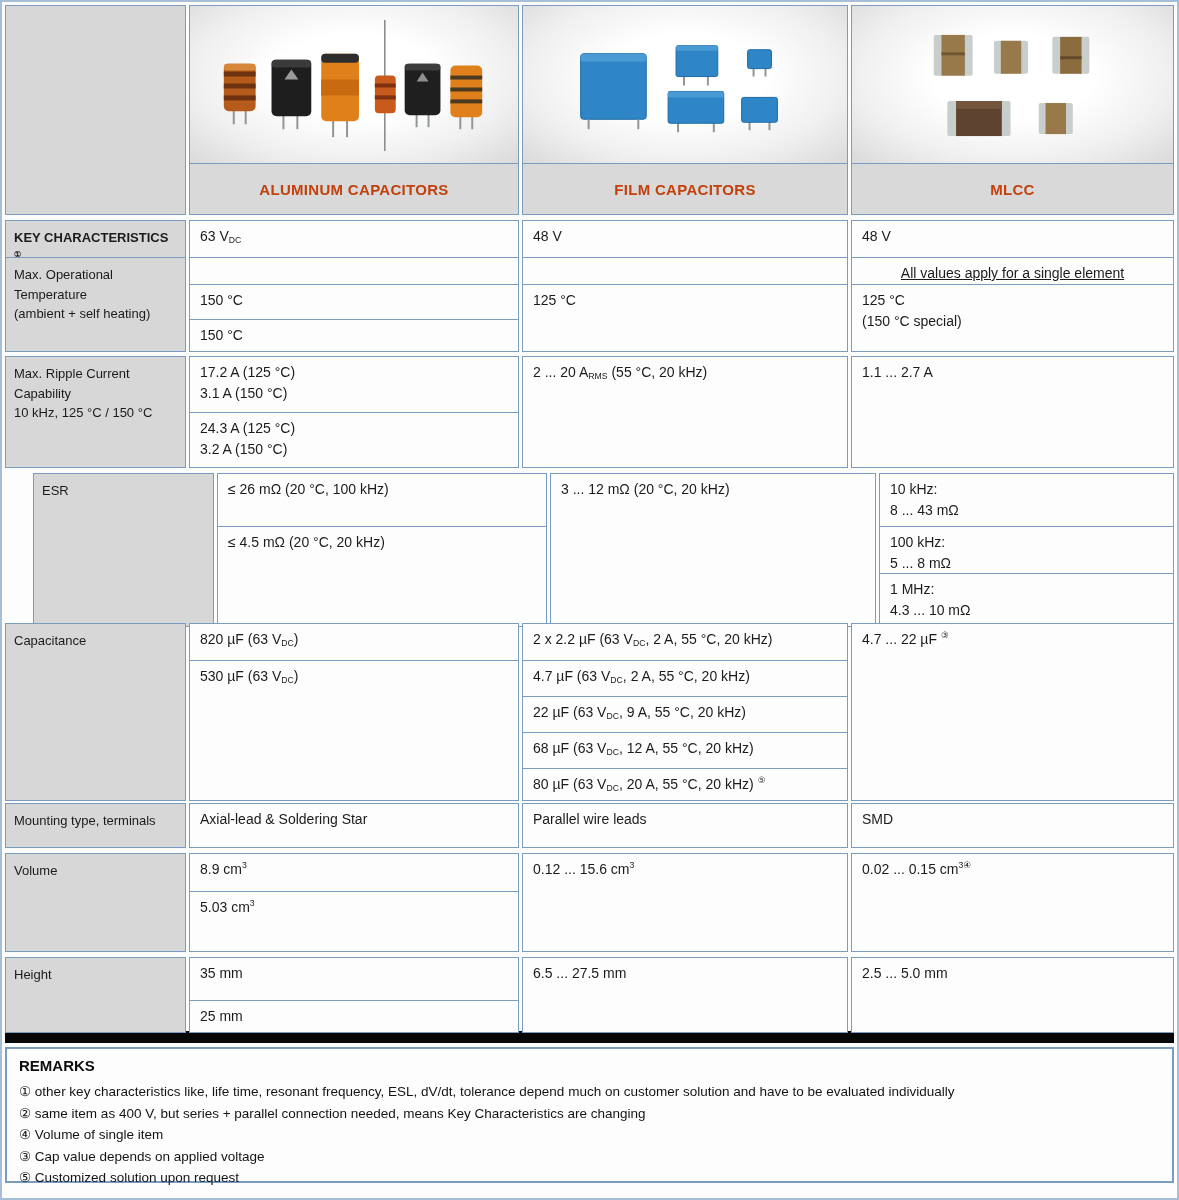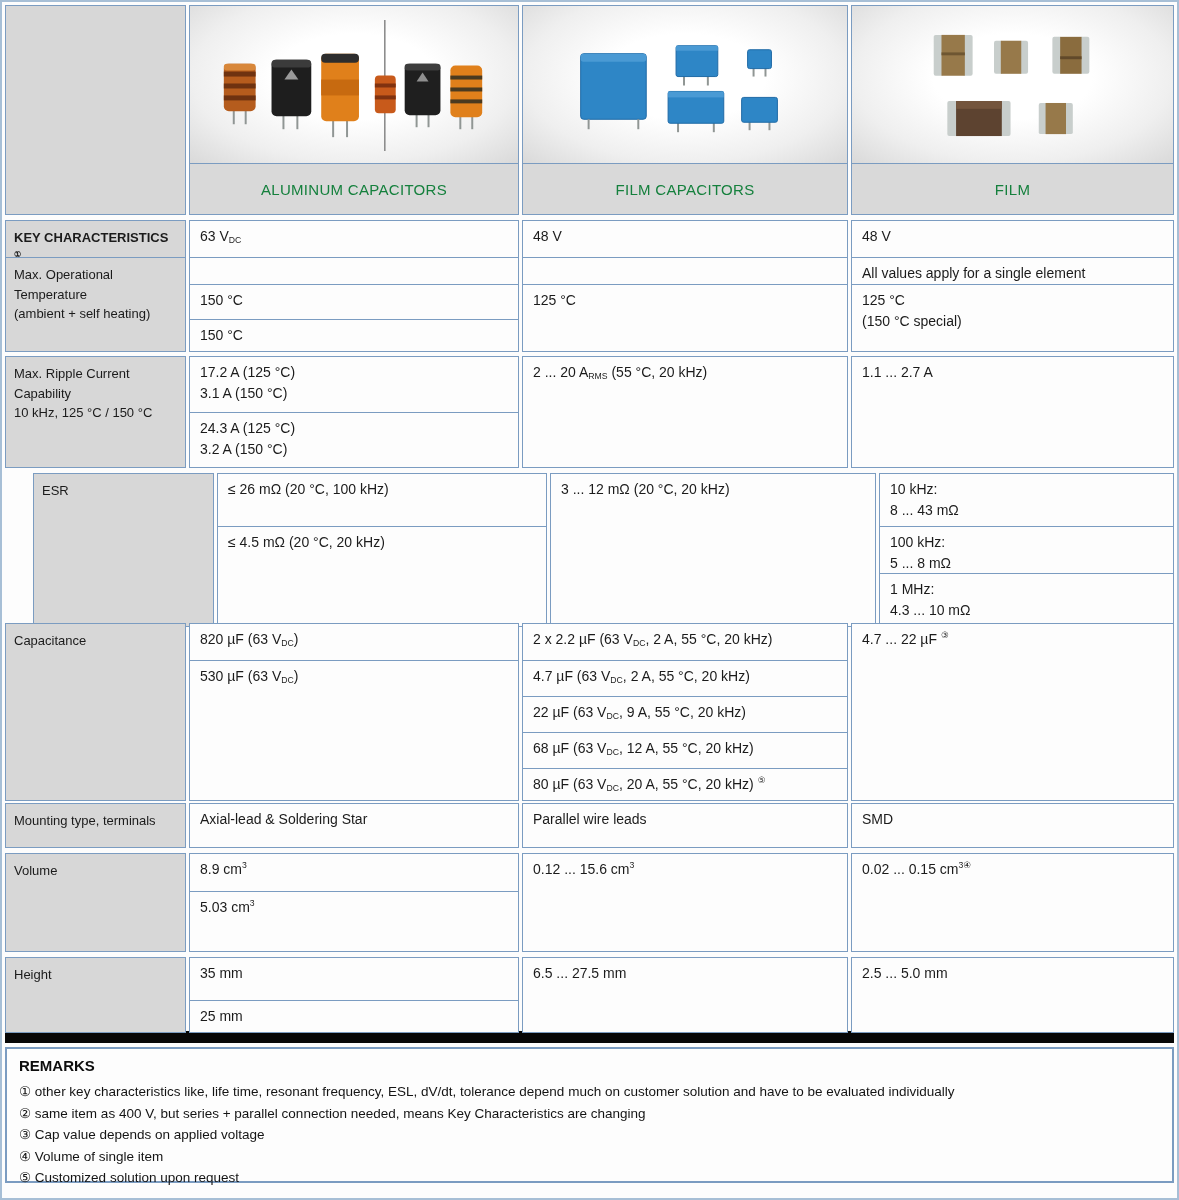--- a/index.html
+++ b/index.html
@@ -7,32 +7,32 @@
   body { font-family:"Liberation Sans", sans-serif; color:#1b1b1b; }
   .page { width:1179px; height:1200px; border:2px solid #a7bfd6; background:#fdfdfd; padding:3px; overflow:hidden; }
 
   
   .sec { display:grid; grid-template-columns:181px 330px 326px 1fr; column-gap:3px; margin-bottom:5px; }
   .lab, .col { border:1px solid #7b9cc1; }
   .lab { background:#d7d7d7; padding:7px 8px; font-size:13px; line-height:1.5; white-space:pre-line; }
   .col { display:flex; flex-direction:column; gap:1px; background:#7b9cc1; }
   .c { background:#fdfdfd; padding:5px 10px; font-size:14px; line-height:1.5; white-space:pre-line; }
   .col .c:last-child { flex:1; }
-  .center { text-align:left; }
+  .center { text-align:center;text-decoration:underline; }
   .bold { font-weight:bold; }
   sup { font-size:0.62em; vertical-align:super; line-height:0; }
   sub { font-size:0.62em; vertical-align:-0.25em; line-height:0; }
 
   
   .sec-header { height:210px; }
   .corner { height:100%; }
   .photo { flex:1; position:relative; background:radial-gradient(ellipse at 50% 45%, #ffffff 35%, #efefef 70%, #d9d9d9 100%); overflow:hidden; }
   .photo svg { position:absolute; inset:0; width:100%; height:100%; }
   .coltitle { height:50px; background:#d9d9d9; display:flex; align-items:center; justify-content:center;
-              font-size:15px; font-weight:normal; color:#15803d; letter-spacing:0.3px; }
+              font-size:15px; font-weight:bold; color:#c2410c; letter-spacing:0.3px; }
 
   .sec-key     { height:32px; }
   .sec-maxtemp { height:94px; }
   .sec-ripple  { height:112px; }
   .sec-esr     { height:145px;padding-left:28px; }
   .sec-cap     { height:175px;border-radius:19px; }
   .sec-mount   { height:45px; }
   .sec-volume  { height:99px; }
   .sec-height  { height:69px; }
 
@@ -153,21 +153,21 @@
           <rect x="98" y="96" width="11" height="36" rx="2" fill="#c8cecc"></rect>
             <rect x="152" y="96" width="11" height="36" rx="2" fill="#c8cecc"></rect>
           <rect x="107" y="96" width="47" height="36" fill="#5d4330"></rect>
             <rect x="107" y="96" width="47" height="8" fill="#74553d"></rect>
 
           <rect x="192" y="98" width="9" height="32" rx="2" fill="#c8cecc"></rect>
             <rect x="218" y="98" width="9" height="32" rx="2" fill="#c8cecc"></rect>
           <rect x="199" y="98" width="21" height="32" fill="#97794a"></rect>
         </svg>
       </div>
-      <div class="coltitle">FILM</div>
+      <div class="coltitle">MLCC</div>
     </div>
   </div>
 
   <div class="sec sec-key">
     <div class="lab bold">KEY CHARACTERISTICS <sup>①</sup></div>
     <div class="col">
         <div class="c">63 V<sub>DC</sub></div>
       </div>
     <div class="col">
         <div class="c">48 V</div>
@@ -290,18 +290,18 @@
         <div class="c">2.5 ... 5.0 mm</div>
       </div>
   </div>
 
   <div class="blackbar"></div>
 
   <div class="remarks">
     <div class="remarks-title">REMARKS</div>
     <div class="remark">① other key characteristics like, life time, resonant frequency, ESL, dV/dt, tolerance depend much on customer solution and have to be evaluated individually</div>
     <div class="remark">② same item as 400 V, but series + parallel connection needed, means Key Characteristics are changing</div>
+    <div class="remark">④ Volume of single item</div>
     <div class="remark">③ Cap value depends on applied voltage</div>
-    <div class="remark">④ Volume of single item</div>
     <div class="remark">⑤ Customized solution upon request</div>
   </div>
 
 </div>
 
 </body></html>

